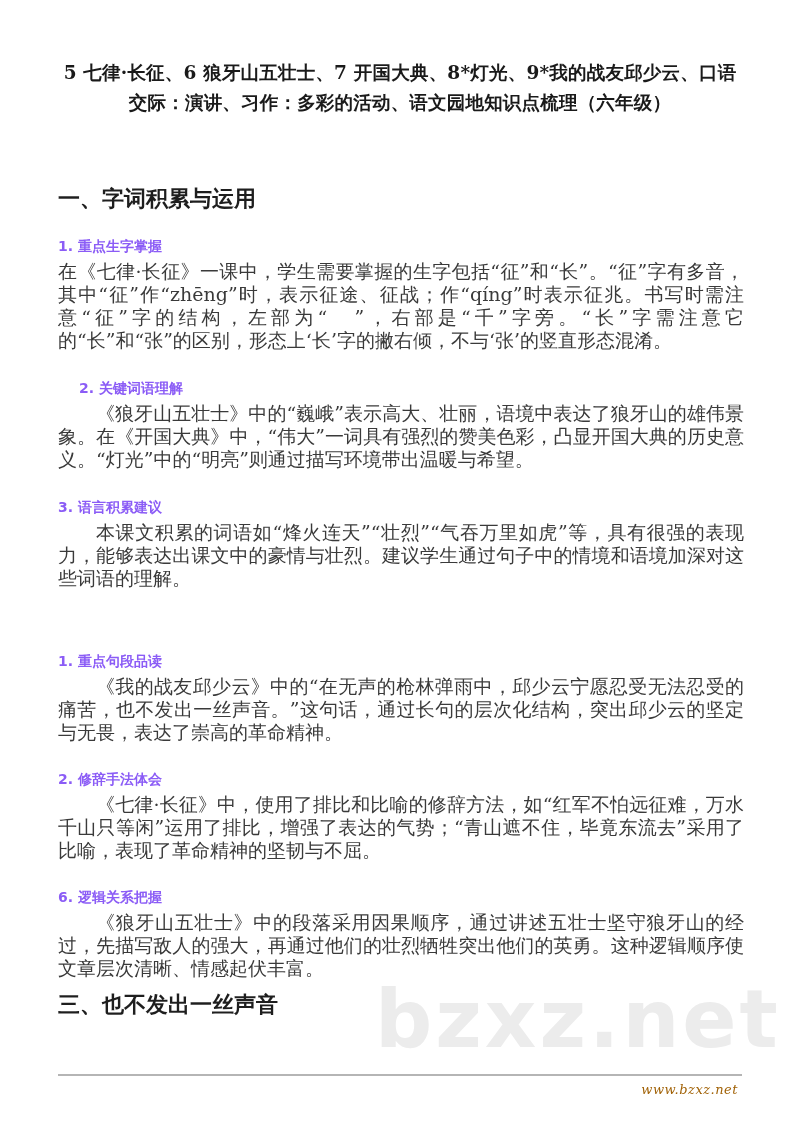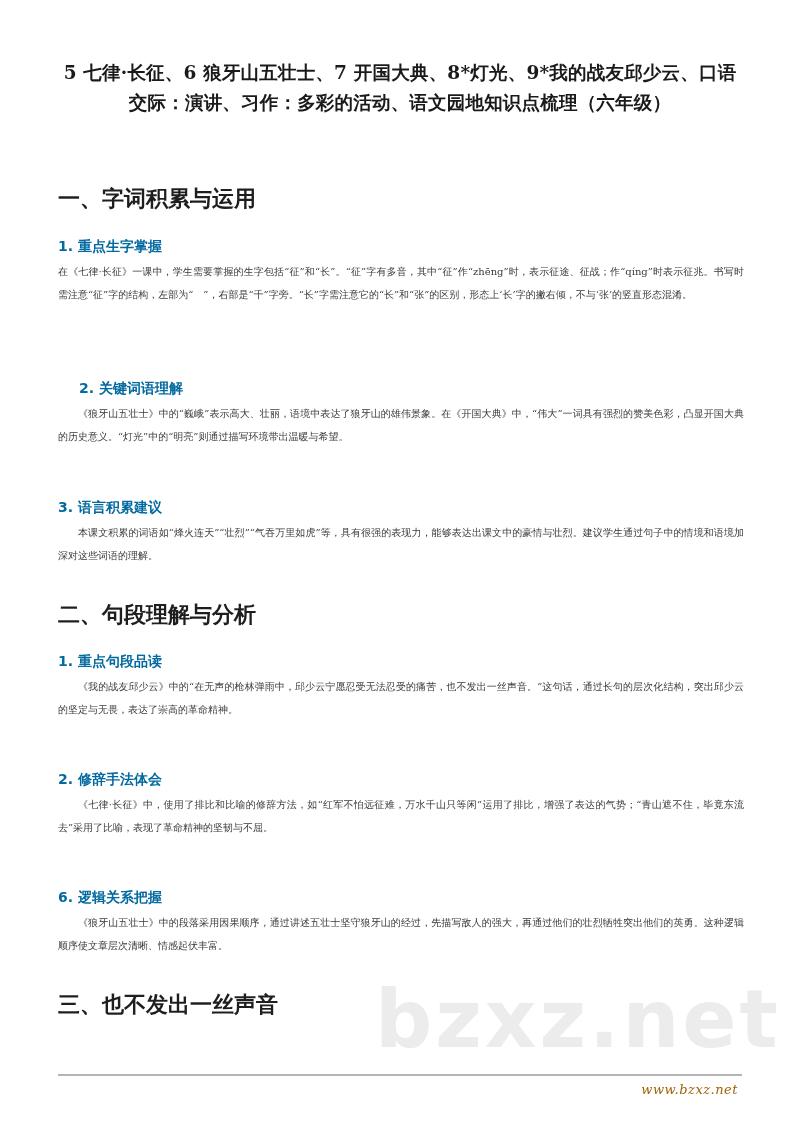--- a/index.html
+++ b/index.html
@@ -5,22 +5,22 @@
   html, body { margin:0; padding:0; background:#ffffff; }
   body { width:800px; height:1130px; position:relative; overflow:hidden;
          font-family:"DejaVu Serif","Liberation Serif",serif; color:#2b2b2b; }
   .page { position:absolute; left:0; top:0; width:796px; height:1130px; }
   .title { position:absolute; left:58px; top:58px; width:684px; text-align:center;
            font-family:"DejaVu Serif","Liberation Serif",serif; font-weight:bold;
            font-size:18.5px; line-height:30px; color:#1a1a1a; letter-spacing:0.2px; }
   .h1 { position:absolute; left:58px; font-family:"DejaVu Sans","Liberation Sans",sans-serif;
         font-size:22px; font-weight:bold; color:#1e1e1e; line-height:24px; }
   .h2 { position:absolute; left:58px; font-family:"DejaVu Sans","Liberation Sans",sans-serif;
-        font-size:14px; font-weight:bold; color:#0369a1; line-height:20px; }
-  .p { position:absolute; left:58px; width:686px; font-size:10px; line-height:23px;
+        font-size:14px; font-weight:bold; color:#8b5cf6; line-height:20px; }
+  .p { position:absolute; left:58px; width:686px; font-size:19px; line-height:23px;
        color:#3a3a3a; text-align:justify; }
   .p.indent { text-indent:2em; }
   .watermark { position:absolute; left:375px; top:975px; font-family:"DejaVu Sans","Liberation Sans",sans-serif;
                font-weight:bold; font-size:80px; color:#ececec; letter-spacing:3px; line-height:90px; }
   .footer-line { position:absolute; left:58px; top:1074px; width:684px; height:2px; background:#b5b5b5; }
   .footer-url { position:absolute; right:58px; top:1082px; font-family:"DejaVu Serif","Liberation Serif",serif;
                 font-style:italic; font-size:13px; color:#a16207; letter-spacing:0.5px; }
 </style>
 </head>
 <body>
@@ -35,21 +35,20 @@
 
   <div class="h2" style="top:236px;">1. 重点生字掌握</div>
   <div class="p" style="top:260px;">在《七律·长征》一课中，学生需要掌握的生字包括“征”和“长”。“征”字有多音，其中“征”作“zhēng”时，表示征途、征战；作“qíng”时表示征兆。书写时需注意“征”字的结构，左部为“　”，右部是“千”字旁。“长”字需注意它的“长”和“张”的区别，形态上‘长’字的撇右倾，不与‘张’的竖直形态混淆。</div>
 
   <div class="h2" style="top:378px;margin-left:21px;">2. 关键词语理解</div>
   <div class="p indent" style="top:402px;">《狼牙山五壮士》中的“巍峨”表示高大、壮丽，语境中表达了狼牙山的雄伟景象。在《开国大典》中，“伟大”一词具有强烈的赞美色彩，凸显开国大典的历史意义。“灯光”中的“明亮”则通过描写环境带出温暖与希望。</div>
 
   <div class="h2" style="top:497px;">3. 语言积累建议</div>
   <div class="p indent" style="top:521px;">本课文积累的词语如“烽火连天”“壮烈”“气吞万里如虎”等，具有很强的表现力，能够表达出课文中的豪情与壮烈。建议学生通过句子中的情境和语境加深对这些词语的理解。</div>
 
-  <div class="h1" style="top:603px;">二、句段理解与分析</div>
 
   <div class="h2" style="top:651px;">1. 重点句段品读</div>
   <div class="p indent" style="top:675px;">《我的战友邱少云》中的“在无声的枪林弹雨中，邱少云宁愿忍受无法忍受的痛苦，也不发出一丝声音。”这句话，通过长句的层次化结构，突出邱少云的坚定与无畏，表达了崇高的革命精神。</div>
 
   <div class="h2" style="top:769px;">2. 修辞手法体会</div>
   <div class="p indent" style="top:793px;">《七律·长征》中，使用了排比和比喻的修辞方法，如“红军不怕远征难，万水千山只等闲”运用了排比，增强了表达的气势；“青山遮不住，毕竟东流去”采用了比喻，表现了革命精神的坚韧与不屈。</div>
 
   <div class="h2" style="top:887px;">6. 逻辑关系把握</div>
   <div class="p indent" style="top:911px;">《狼牙山五壮士》中的段落采用因果顺序，通过讲述五壮士坚守狼牙山的经过，先描写敌人的强大，再通过他们的壮烈牺牲突出他们的英勇。这种逻辑顺序使文章层次清晰、情感起伏丰富。</div>
 

